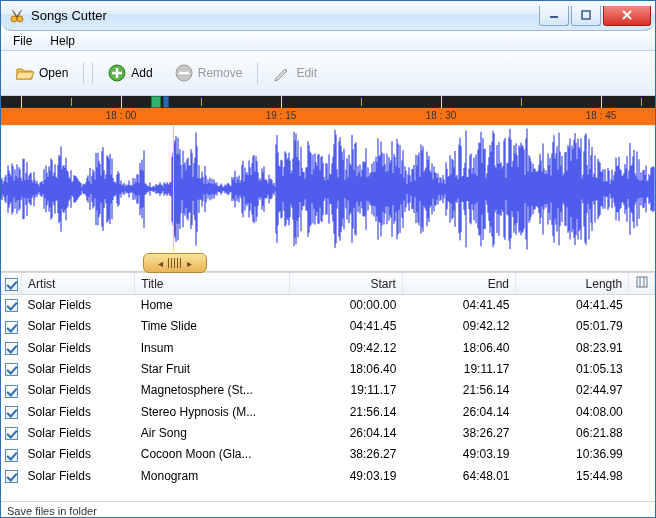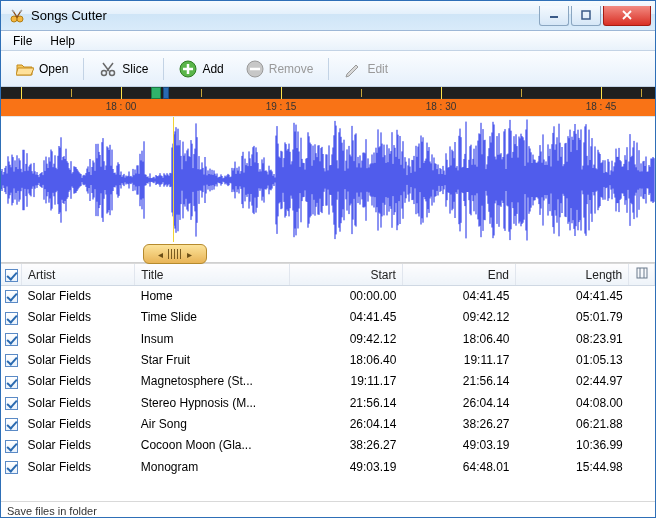--- a/index.html
+++ b/index.html
@@ -1,30 +1,30 @@
 <!DOCTYPE html>
 <html><head>
 <meta charset="utf-8">
 <style>
   * { box-sizing: border-box; margin: 0; padding: 0; }
   html, body { width: 656px; height: 518px; font-family: "Segoe UI", Tahoma, sans-serif; font-size: 12px; overflow: hidden; }
   .window { width: 656px; height: 518px; background: #fff; border: 1px solid #2e6fb7; display: flex; flex-direction: column; }
   
-  .titlebar { height: 30px; background: linear-gradient(to bottom, #f6fbff 0%, #e4f0fb 45%, #cfe5f7 46%, #d9ebfa 100%); display: flex; align-items: center; padding: 0 0 0 8px; border-bottom: 1px solid #9db7d6; }
+  .titlebar { height: 30px; background: linear-gradient(to bottom, #f6fbff 0%, #e4f0fb 45%, #cfe5f7 46%, #d9ebfa 100%); display: flex; align-items: center; padding: 0 0 0 8px; border-bottom: 1px solid #9db7d6; border-radius: 11px; }
   .titlebar .appicon { width: 16px; height: 16px; margin-right: 6px; display:flex; align-items:center; justify-content:center;}
   .titlebar .title { flex: 1; font-size: 13px; color: #000; }
   .winbtns { display: flex; height: 20px; margin-right: 4px; gap: 2px; }
   .winbtn { width: 30px; height: 20px; border: 1px solid #8aa6c1; border-top: none; background: linear-gradient(to bottom, #f4f9fe, #d6e7f7); display:flex; align-items:center; justify-content:center; border-radius: 0 0 3px 3px;}
   .winbtn.close { width: 48px; background: linear-gradient(to bottom, #f28b82, #d93025); border-color: #a51c12; color:#fff;}
   .winbtn svg { display:block; }
   
   .menubar { height: 20px; background: linear-gradient(to bottom, #fdfeff, #e9f2fb); border-bottom: 1px solid #c3d3e5; display:flex; align-items:center; padding: 0 4px; gap: 2px;}
   .menuitem { padding: 2px 8px; border-radius: 2px; }
   
-  .toolbar { height: 36px; background: linear-gradient(to bottom, #fbfdff, #e6f0fb); border-bottom: 1px solid #c3d3e5; display:flex; align-items:center; padding: 2px 6px; gap: 4px;}
+  .toolbar { height: 45px; background: linear-gradient(to bottom, #fbfdff, #e6f0fb); border-bottom: 1px solid #c3d3e5; display:flex; align-items:center; padding: 2px 6px; gap: 4px;}
   .tbtn { height: 28px; display:flex; align-items:center; gap: 5px; padding: 0 8px; border-radius: 3px; border: 1px solid transparent;}
   .tbtn .ticon { width: 18px; height: 18px; display:flex; align-items:center; justify-content:center;}
   .tbtn.disabled { color: #9a9a9a; }
   .tsep { width: 1px; height: 22px; background: #c3d3e5; margin: 0 2px;}
   
   .slicetrack { height: 12px; background: #1f1f1f; position: relative; border-bottom: 1px solid #2a2a2a; }
   .slicetrack .tick { position:absolute; top:0; width:1px; height:12px; background:#ffe54a;}
   .slicetrack .tick.small { height:8px; top:2px; background:#caa83a;}
   .slicetrack .cursorblock { position:absolute; top:0; height:12px; background:#2fb36a; border:1px solid #1a7a44;}
   
@@ -96,30 +96,20 @@
     <div class="tbtn">
       <span class="ticon">
           <svg width="18" height="18" viewBox="0 0 18 18">
             <path d="M1 5 h5 l2 2 h8 v8 h-15 z" fill="#f6c85f" stroke="#c38b1e"></path>
             <path d="M2 8 h16 l-3 7 h-15 z" fill="#ffe19a" stroke="#c38b1e"></path>
           </svg>
         </span>
       <span>Open</span>
     </div>
     <div class="tsep"></div>
-    <div class="tbtn">
-      <span class="ticon">
-          <svg width="18" height="18" viewBox="0 0 18 18">
-            <circle cx="5" cy="13" r="2.5" fill="none" stroke="#6a6a6a" stroke-width="1.5"></circle>
-            <circle cx="13" cy="13" r="2.5" fill="none" stroke="#6a6a6a" stroke-width="1.5"></circle>
-            <path d="M4 3 L10 11 M14 3 L8 11" stroke="#6a6a6a" stroke-width="1.5"></path>
-          </svg>
-        </span>
-      <span>Slice</span>
-    </div>
     <div class="tsep"></div>
     <div class="tbtn">
       <span class="ticon">
           <svg width="18" height="18" viewBox="0 0 18 18">
             <circle cx="9" cy="9" r="8" fill="#5ab54a" stroke="#2f7d23"></circle>
             <path d="M9 4 v10 M4 9 h10" stroke="#fff" stroke-width="2.5"></path>
           </svg>
         </span>
       <span>Add</span>
     </div>

